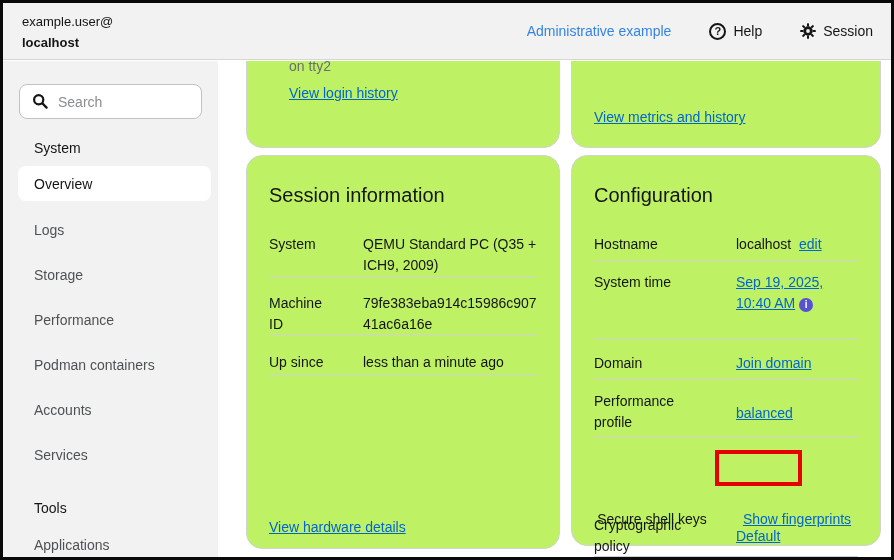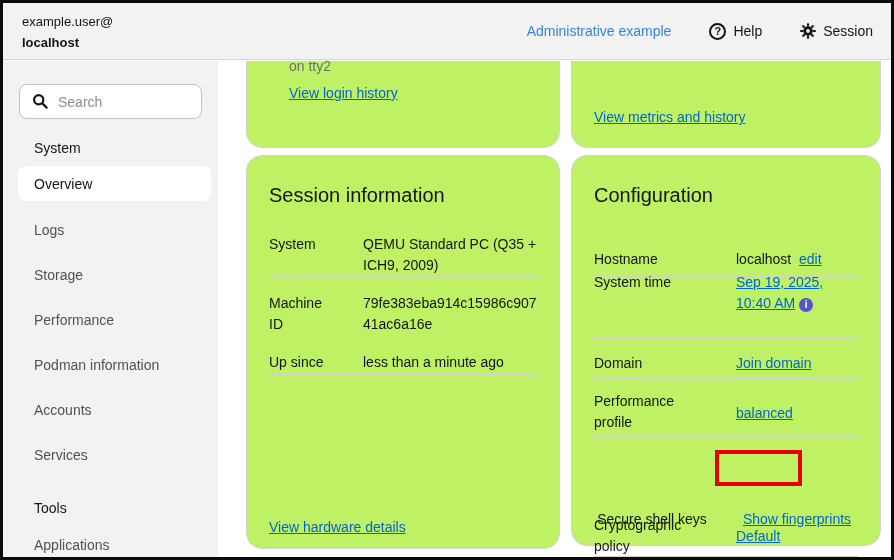--- a/index.html
+++ b/index.html
@@ -153,21 +153,21 @@
       <input type="text" placeholder="Search" style="">
     </div>
 
     <div class="nav-header" style="top:79px;">System</div>
     <div class="nav-item-selected" style="top:105px;">
       <span>Overview</span>
     </div>
     <div class="nav-item" style="top:161px;">Logs</div>
     <div class="nav-item" style="top:206px;">Storage</div>
     <div class="nav-item" style="top:251px;">Performance</div>
-    <div class="nav-item" style="top:296px;">Podman information</div>
+    <div class="nav-item" style="top:296px;">Podman containers</div>
     <div class="nav-item" style="top:341px;">Accounts</div>
     <div class="nav-item" style="top:386px;">Services</div>
 
     <div class="nav-header" style="top:439px;">Tools</div>
     <div class="nav-item" style="top:476px;">Applications</div>
   </nav>
 
   <main class="main">
 
     <section class="card card-health">
@@ -196,21 +196,21 @@
         <span class="label">Up since</span>
         <span class="value">less than a minute ago</span>
       </div>
 
       <a class="link abs fs14" style="left:22px; top:361px;">View hardware details</a>
     </section>
 
     <section class="card card-config">
       <h2 class="card-title">Configuration</h2>
 
-      <div class="row crow" style="top:78px; height:28px;margin-top:15px;">
+      <div class="row crow" style="top:78px; height:28px;">
         <span class="label">Hostname</span>
         <span class="value">
           <span>localhost</span>&nbsp;
           <a class="link">edit</a>
         </span>
       </div>
 
       <div class="row crow" style="top:116px; height:67px;">
         <span class="label">System time</span>
         <span class="value">

